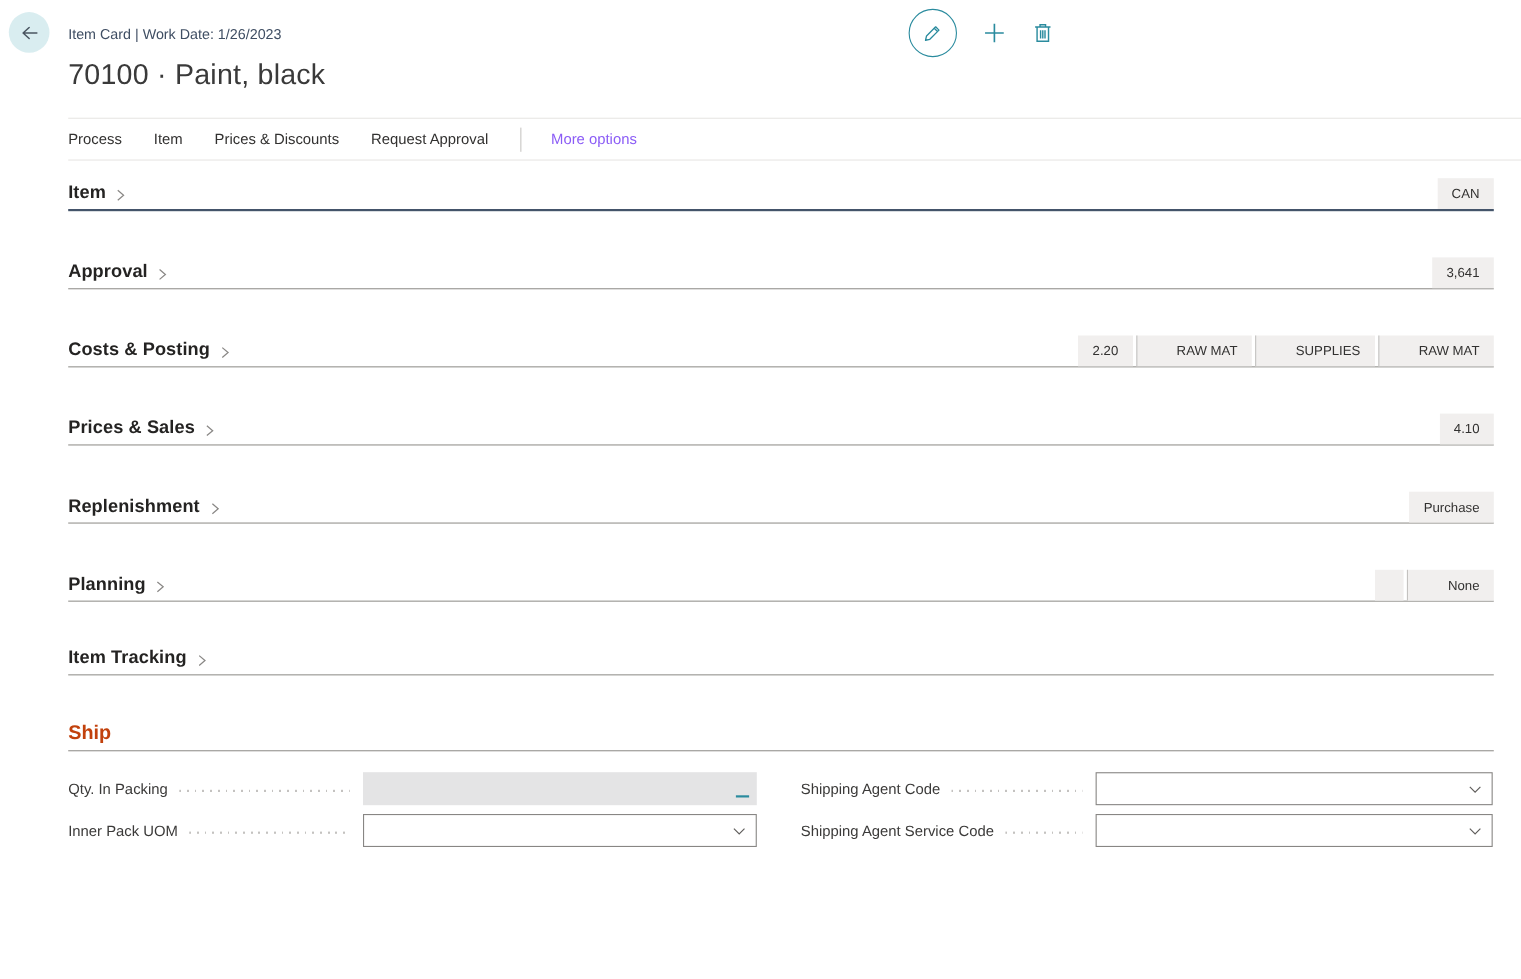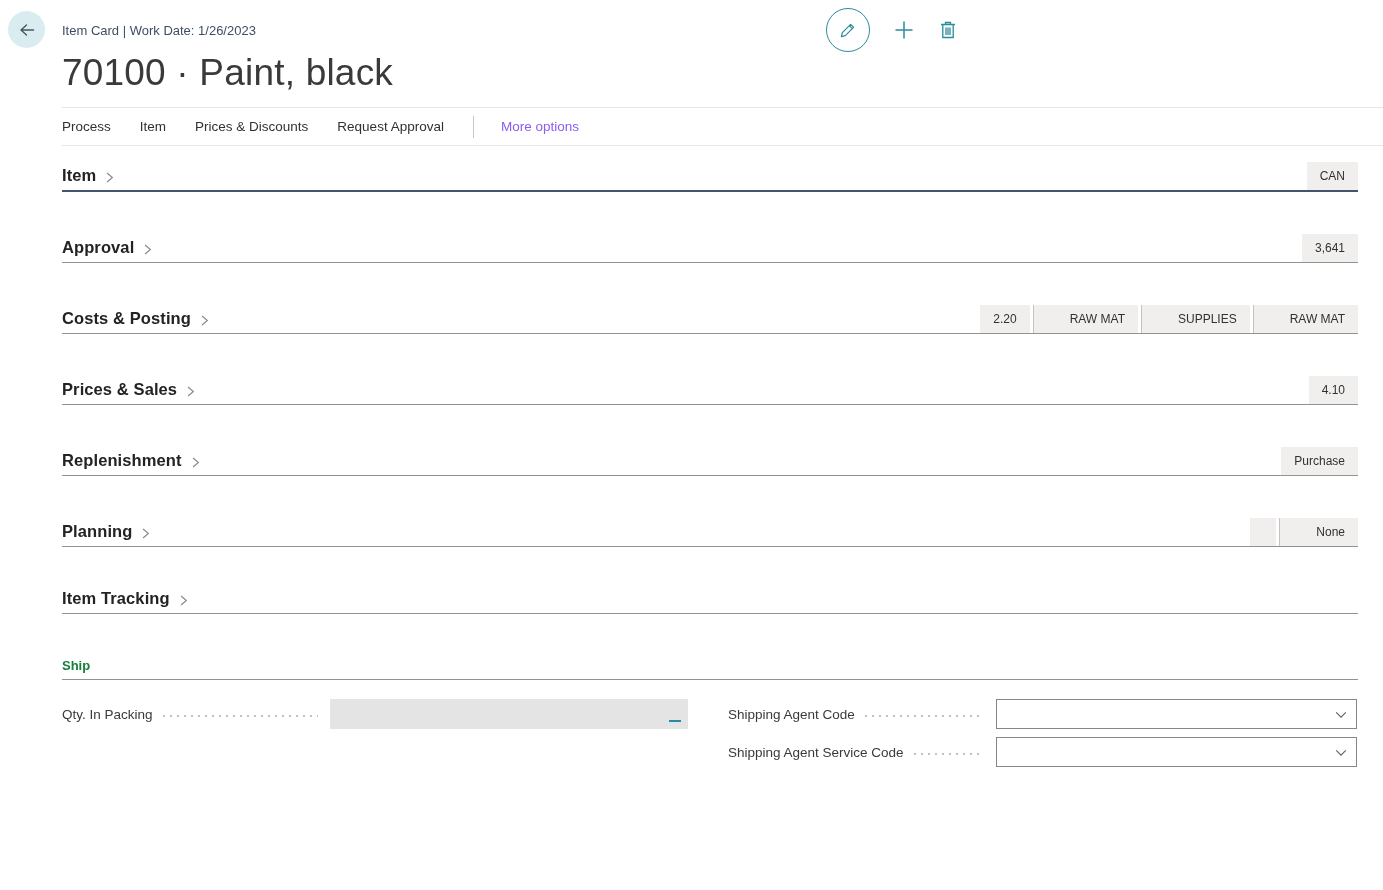--- a/index.html
+++ b/index.html
@@ -5,21 +5,21 @@
   * { margin: 0; padding: 0; box-sizing: border-box; }
   html, body { width: 1383px; height: 890px; background: #fff; overflow: hidden;
     font-family: "Liberation Sans", sans-serif; }
 
   
   .topbar { position: relative; height: 107px; }
   .back-btn { position: absolute; left: 8px; top: 11px; width: 37px; height: 37px;
     border-radius: 50%; background: #d9edf0; border: none; display: flex;
     align-items: center; justify-content: center; cursor: pointer; }
   .caption { position: absolute; left: 62px; top: 23px; font-size: 13px; color: #3f4e63; }
-  .page-title { position: absolute; left: 62px; top: 52px; font-size: 37px;
+  .page-title { position: absolute; left: 62px; top: 52px; font-size: 26px;
     font-weight: 300; color: #3a3a3a; letter-spacing: 0.2px; }
   .toolbar { position: absolute; left: 826px; top: 8px; display: flex;
     align-items: center; gap: 22px; }
   .tb-btn { background: none; border: none; cursor: pointer; display: flex;
     align-items: center; justify-content: center; padding: 0; }
   .edit-circle { width: 44px; height: 44px; border: 1.4px solid #2a8b9e; border-radius: 50%; }
 
   
   .menu { margin-left: 62px; height: 39px; border-top: 1px solid #e8e6e4;
     border-bottom: 1px solid #e8e6e4; display: flex; align-items: center; }
@@ -37,21 +37,21 @@
   .section-title { font-size: 16.5px; font-weight: 700; color: #242322; letter-spacing: 0.1px; }
   .chev { margin-left: 7px; display: inline-flex; margin-top: 3px; }
   .badges { display: flex; align-items: flex-end; }
   .badge { background: #f1efee; color: #323130; font-size: 12px; height: 28px;
     line-height: 28px; padding: 0 13px; white-space: nowrap; min-width: 4px; }
   .badge + .badge { margin-left: 3px; border-left: 1px solid #c4c2c0; padding-left: 36px; }
 
   
   .ship-header { margin: 42px 25px 0 62px; border-bottom: 1px solid #95938f;
     padding-bottom: 5px; }
-  .ship-title { font-size: 13px; font-weight: 700; color: #15803d; }
+  .ship-title { font-size: 18px; font-weight: 700; color: #c2410c; }
   .ship-fields { margin: 19px 26px 0 62px; display: flex; }
   .ship-col-left { width: 626px; margin-right: 40px; text-align: center; }
   .ship-col-right { width: 629px; }
   .field-row { display: flex; align-items: center; height: 30px; margin-bottom: 8px; }
   .field-label-area { width: 268px; display: flex; align-items: center; flex-shrink: 0; }
   .field-label { font-size: 13.5px; color: #3b3a39; white-space: nowrap; }
   .leader { flex: 1; height: 2px; margin: 4px 12px 0 10px;
     background-image: repeating-linear-gradient(to right, #c4c2c0 0 1.6px, transparent 1.6px 7px); }
   .field-control { flex: 1; height: 30px; position: relative; }
   .text-input { width: 100%; height: 100%; background: #e4e4e5; position: relative; }
@@ -223,39 +223,50 @@
       <span class="leader"></span>
     </div>
     <div class="field-control">
           <div class="text-input focused">
             <span class="caret"></span>
           </div>
         </div>
   </div>
 
 
-</div>
-  <div class="ship-col-right">
-  <div class="field-row">
-    <div class="field-label-area">
-      <span class="field-label">Shipping Agent Code</span>
+  <div class="field-row">
+    <div class="field-label-area">
+      <span class="field-label">Inner Pack UOM</span>
       <span class="leader"></span>
     </div>
     <div class="field-control">
           <div class="dropdown"><span></span><span class="dd-chev"><svg width="14" height="14" viewBox="0 0 16 16">
                 <path d="M2.5 5L8 10.5 13.5 5" fill="none" stroke="#605e5c" stroke-width="1.2"></path>
               </svg></span></div>
         </div>
   </div>
-
-  <div class="field-row">
-    <div class="field-label-area">
-      <span class="field-label">Shipping Agent Service Code</span>
+</div>
+  <div class="ship-col-right">
+  <div class="field-row">
+    <div class="field-label-area">
+      <span class="field-label">Shipping Agent Code</span>
       <span class="leader"></span>
     </div>
     <div class="field-control">
           <div class="dropdown"><span></span><span class="dd-chev"><svg width="14" height="14" viewBox="0 0 16 16">
                 <path d="M2.5 5L8 10.5 13.5 5" fill="none" stroke="#605e5c" stroke-width="1.2"></path>
               </svg></span></div>
         </div>
   </div>
+
+  <div class="field-row">
+    <div class="field-label-area">
+      <span class="field-label">Shipping Agent Service Code</span>
+      <span class="leader"></span>
+    </div>
+    <div class="field-control">
+          <div class="dropdown"><span></span><span class="dd-chev"><svg width="14" height="14" viewBox="0 0 16 16">
+                <path d="M2.5 5L8 10.5 13.5 5" fill="none" stroke="#605e5c" stroke-width="1.2"></path>
+              </svg></span></div>
+        </div>
+  </div>
 </div>
 </div>
 
 </body></html>

